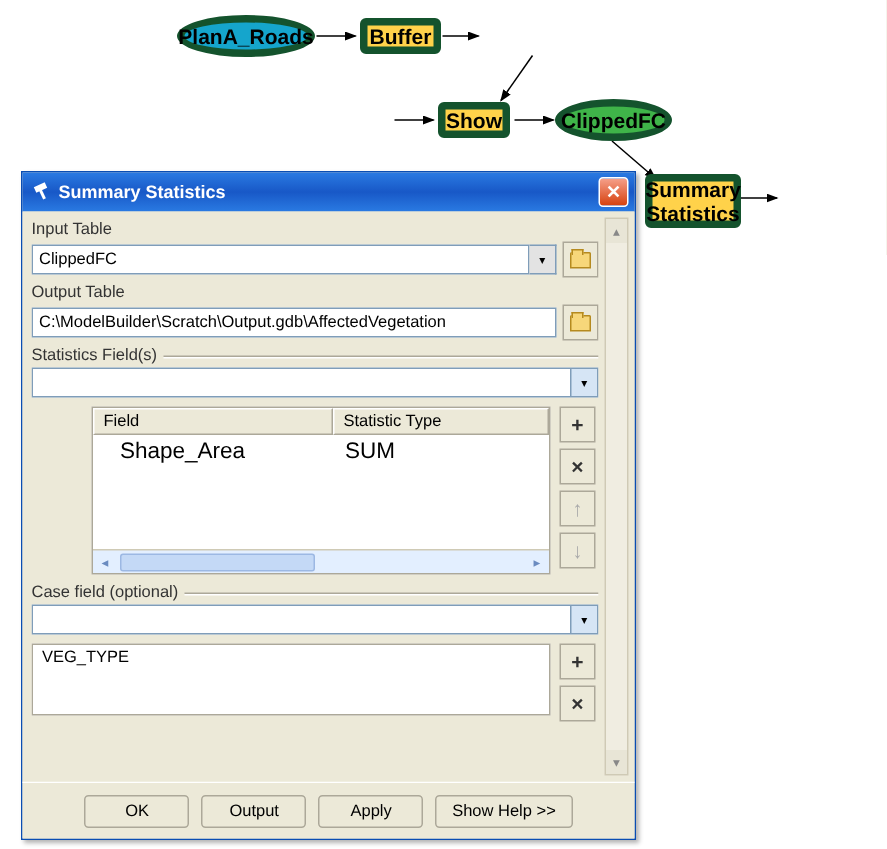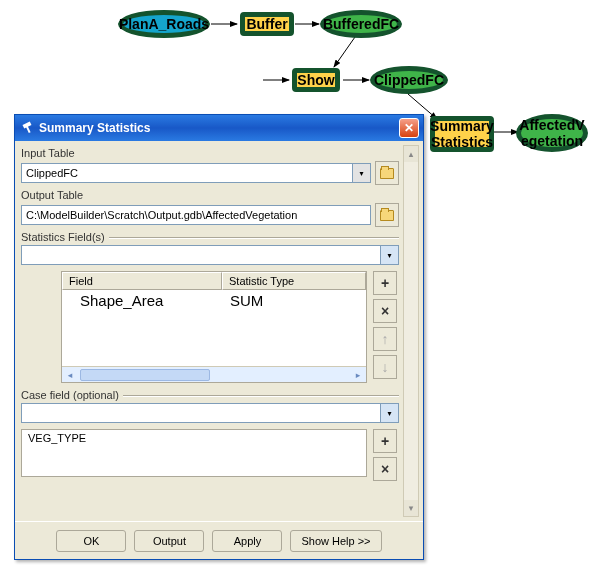--- a/index.html
+++ b/index.html
@@ -299,27 +299,24 @@
     <line x1="295" y1="22" x2="319" y2="22" stroke="#000" marker-end="url(#ah)"></line>
     <line x1="355" y1="35" x2="334" y2="65" stroke="#000" marker-end="url(#ah)"></line>
     <line x1="263" y1="78" x2="289" y2="78" stroke="#000" marker-end="url(#ah)"></line>
     <line x1="343" y1="78" x2="369" y2="78" stroke="#000" marker-end="url(#ah)"></line>
     <line x1="408" y1="92" x2="437" y2="117" stroke="#000" marker-end="url(#ah)"></line>
     <line x1="494" y1="130" x2="518" y2="130" stroke="#000" marker-end="url(#ah)"></line>
   </svg>
 
   <div class="node ellipse blue" style="left:118px; top:8px; width:92px; height:28px;">PlanA_Roads</div>
   <div class="node yellow" style="left:240px; top:10px; width:54px; height:24px;">Buffer</div>
-  <div class="node ellipse green" style="left:320px; top:8px; width:82px; height:28px;">BufferedFC</div>
   <div class="node yellow" style="left:292px; top:66px; width:48px; height:24px;">Show</div>
   <div class="node ellipse green" style="left:370px; top:64px; width:78px; height:28px;">ClippedFC</div>
   <div class="node yellow" style="left:430px; top:114px; width:64px; height:36px; white-space:pre-line;">Summary
 Statistics</div>
-  <div class="node ellipse green" style="left:516px; top:112px; width:72px; height:38px; white-space:pre-line;">AffectedV
-egetation</div>
 </div>
 
 <div class="dialog">
   <div class="titlebar">
     <span class="hammer"></span>
     <span class="title-text">Summary Statistics</span>
     <div class="closebtn">✕</div>
   </div>
   <div class="body">
     <div class="vscroll">

